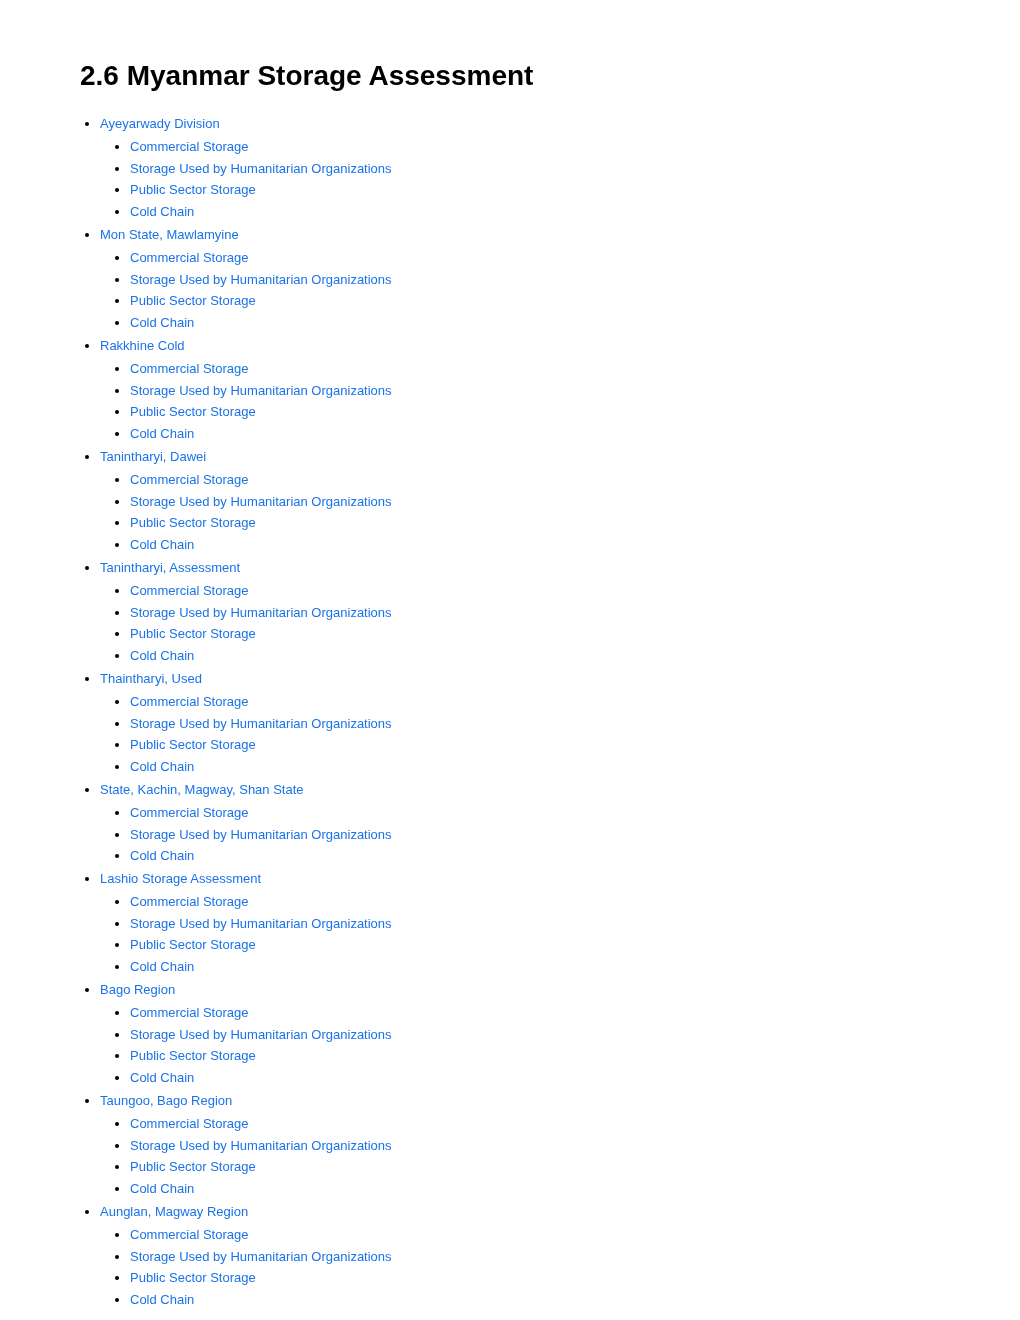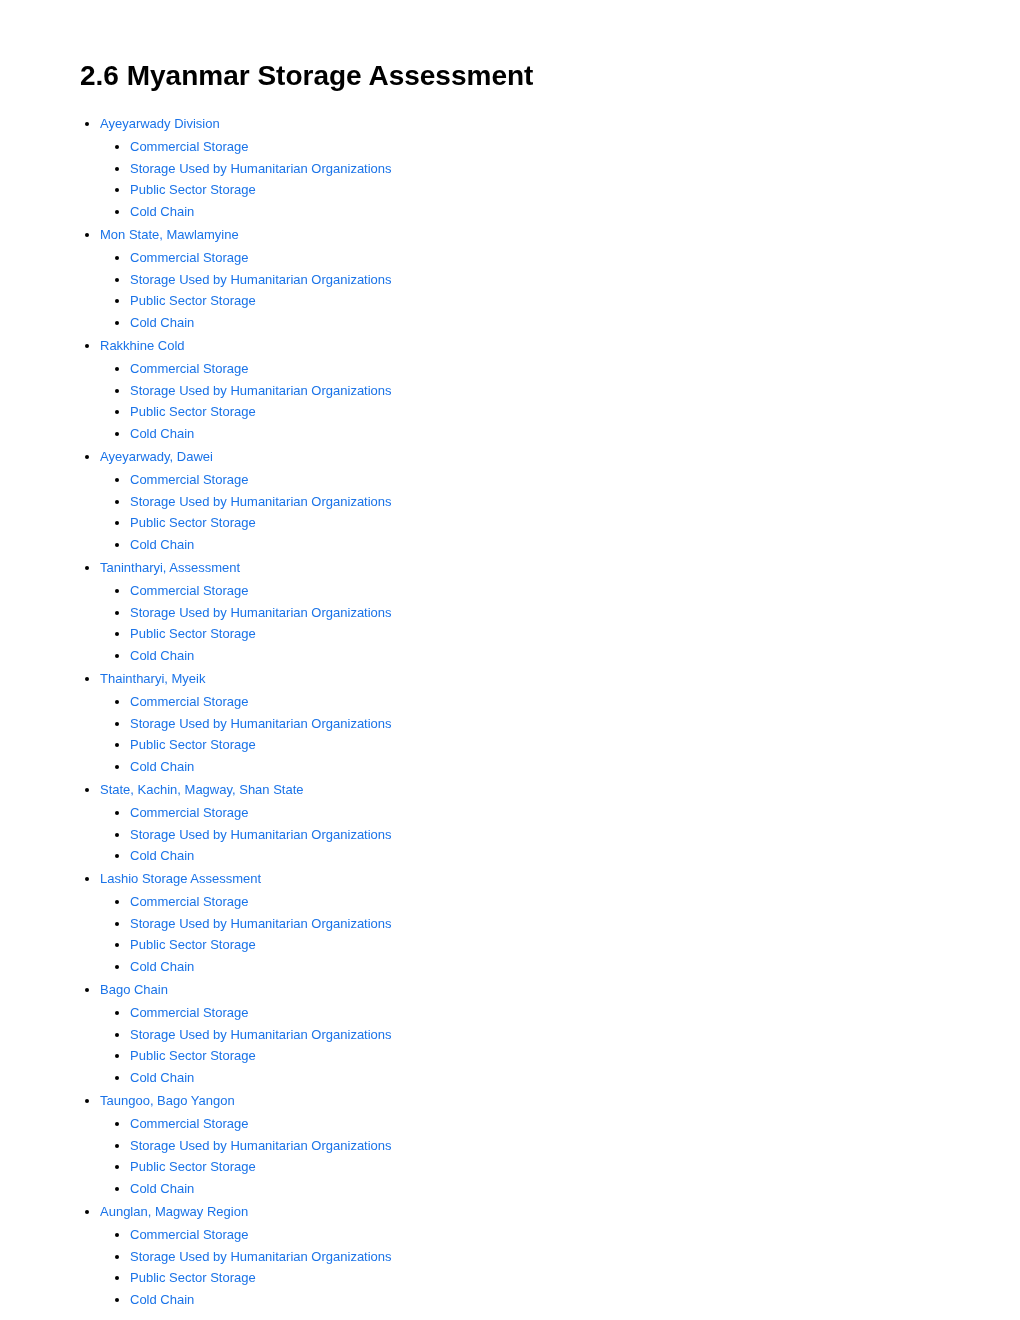--- a/index.html
+++ b/index.html
@@ -68,56 +68,56 @@
         <li><a href="#">Storage Used by Humanitarian Organizations</a></li>
         <li><a href="#">Public Sector Storage</a></li>
         <li><a href="#">Cold Chain</a></li>
       </ul></li>
     <li><a href="#">Rakkhine Cold</a><ul>
         <li><a href="#">Commercial Storage</a></li>
         <li><a href="#">Storage Used by Humanitarian Organizations</a></li>
         <li><a href="#">Public Sector Storage</a></li>
         <li><a href="#">Cold Chain</a></li>
       </ul></li>
-    <li><a href="#">Ayeyarwady, Dawei</a><ul>
+    <li><a href="#">Tanintharyi, Dawei</a><ul>
         <li><a href="#">Commercial Storage</a></li>
         <li><a href="#">Storage Used by Humanitarian Organizations</a></li>
         <li><a href="#">Public Sector Storage</a></li>
         <li><a href="#">Cold Chain</a></li>
       </ul></li>
     <li><a href="#">Tanintharyi, Assessment</a><ul>
         <li><a href="#">Commercial Storage</a></li>
         <li><a href="#">Storage Used by Humanitarian Organizations</a></li>
         <li><a href="#">Public Sector Storage</a></li>
         <li><a href="#">Cold Chain</a></li>
       </ul></li>
-    <li><a href="#">Thaintharyi, Myeik</a><ul>
+    <li><a href="#">Thaintharyi, Used</a><ul>
         <li><a href="#">Commercial Storage</a></li>
         <li><a href="#">Storage Used by Humanitarian Organizations</a></li>
         <li><a href="#">Public Sector Storage</a></li>
         <li><a href="#">Cold Chain</a></li>
       </ul></li>
     <li><a href="#">State, Kachin, Magway, Shan State</a><ul>
         <li><a href="#">Commercial Storage</a></li>
         <li><a href="#">Storage Used by Humanitarian Organizations</a></li>
         <li><a href="#">Cold Chain</a></li>
       </ul></li>
     <li><a href="#">Lashio Storage Assessment</a><ul>
         <li><a href="#">Commercial Storage</a></li>
         <li><a href="#">Storage Used by Humanitarian Organizations</a></li>
         <li><a href="#">Public Sector Storage</a></li>
         <li><a href="#">Cold Chain</a></li>
       </ul></li>
-    <li><a href="#">Bago Chain</a><ul>
+    <li><a href="#">Bago Region</a><ul>
         <li><a href="#">Commercial Storage</a></li>
         <li><a href="#">Storage Used by Humanitarian Organizations</a></li>
         <li><a href="#">Public Sector Storage</a></li>
         <li><a href="#">Cold Chain</a></li>
       </ul></li>
-    <li><a href="#">Taungoo, Bago Yangon</a><ul>
+    <li><a href="#">Taungoo, Bago Region</a><ul>
         <li><a href="#">Commercial Storage</a></li>
         <li><a href="#">Storage Used by Humanitarian Organizations</a></li>
         <li><a href="#">Public Sector Storage</a></li>
         <li><a href="#">Cold Chain</a></li>
       </ul></li>
     <li><a href="#">Aunglan, Magway Region</a><ul>
         <li><a href="#">Commercial Storage</a></li>
         <li><a href="#">Storage Used by Humanitarian Organizations</a></li>
         <li><a href="#">Public Sector Storage</a></li>
         <li><a href="#">Cold Chain</a></li>

